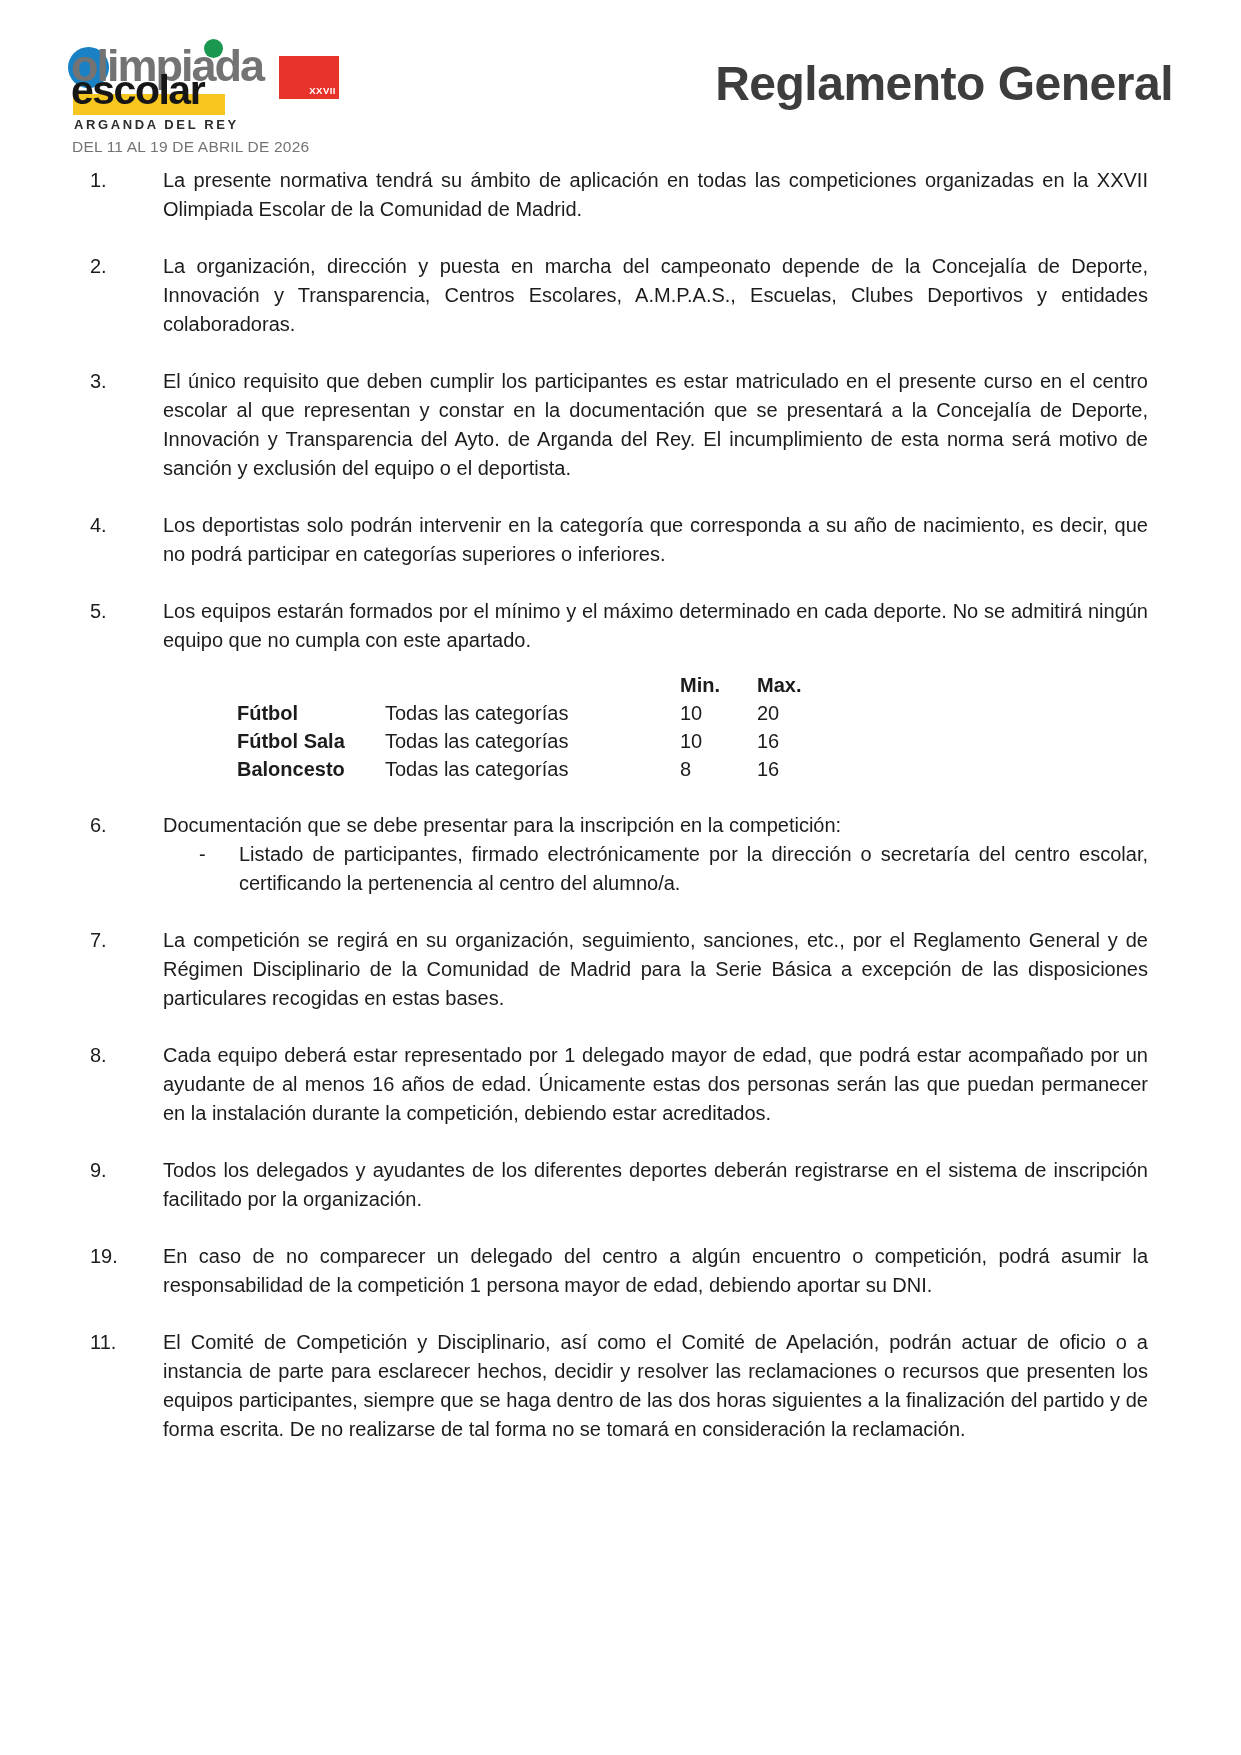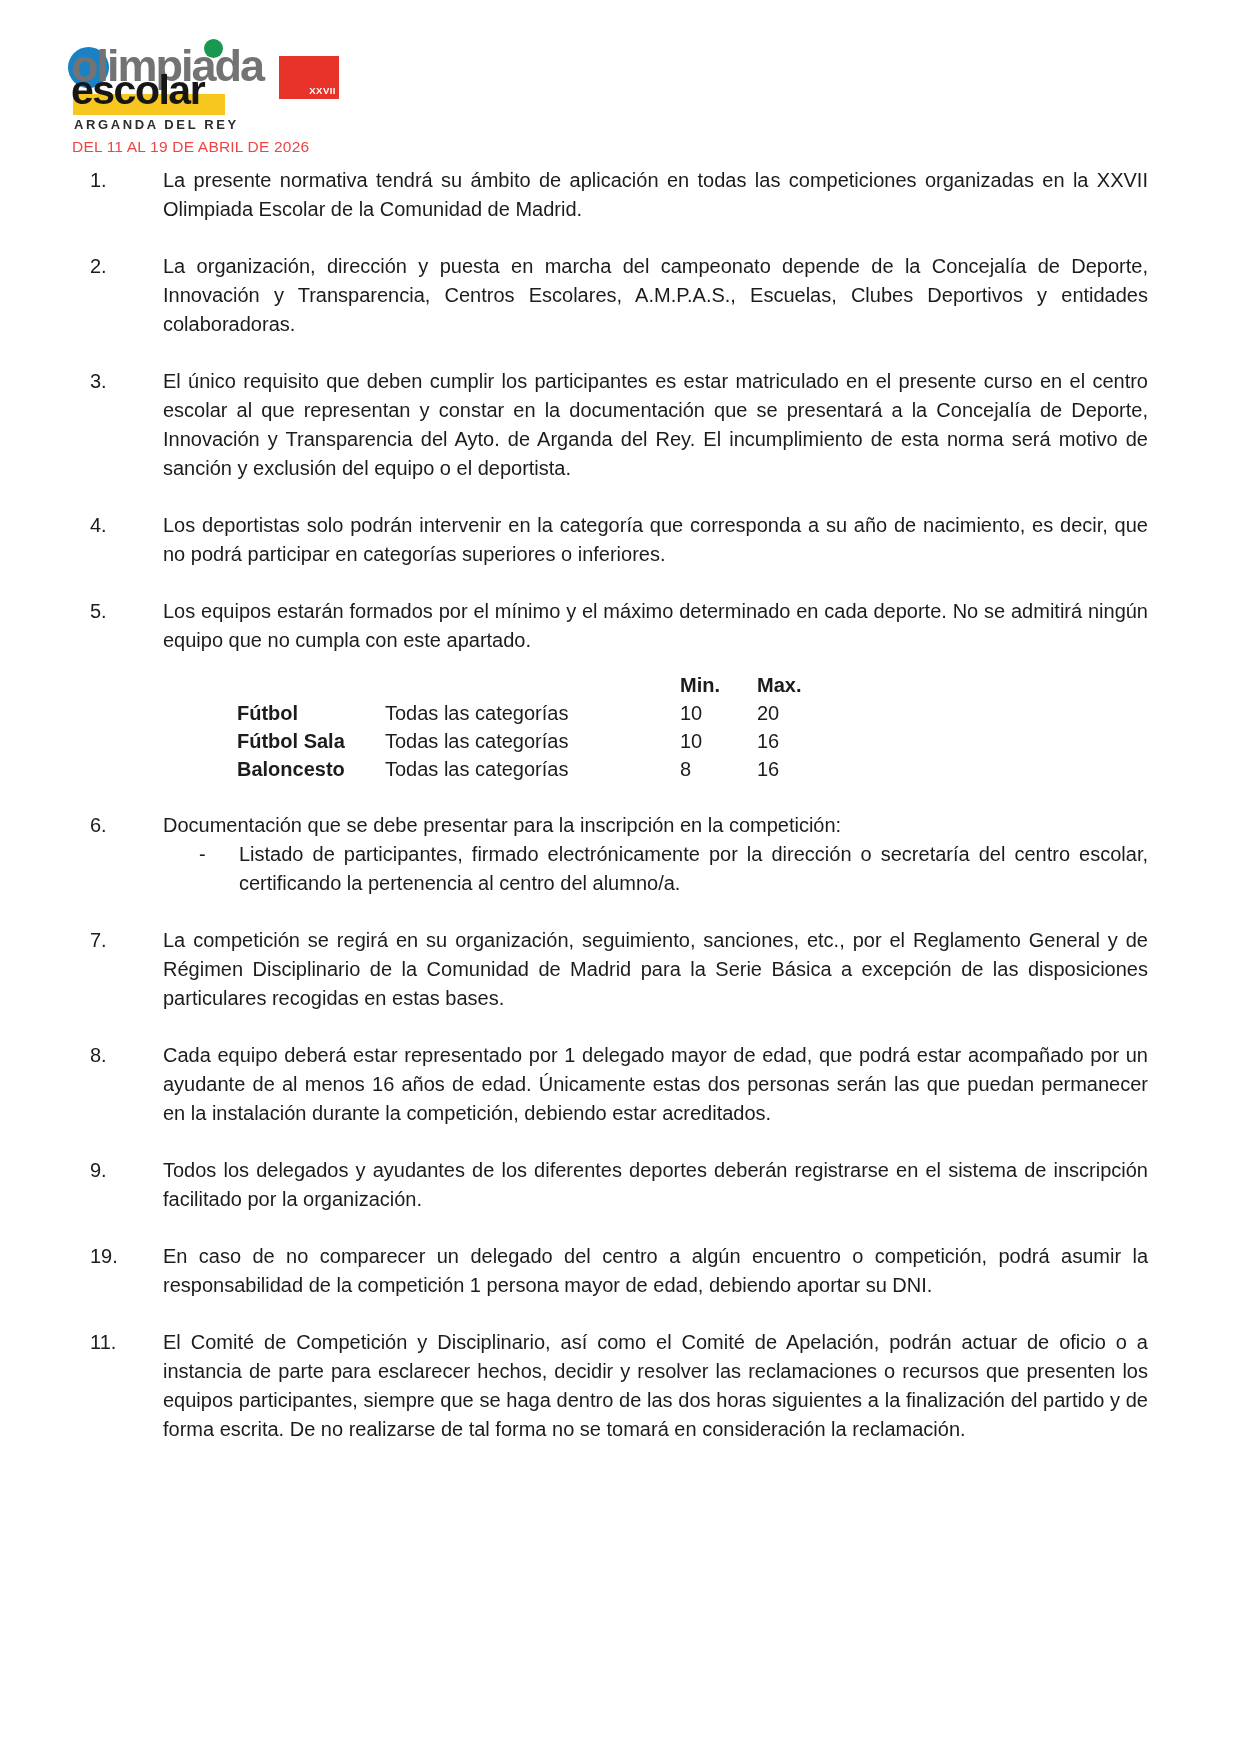--- a/index.html
+++ b/index.html
@@ -17,21 +17,21 @@
   .logo-red-square { position:absolute; left:213px; top:30px; width:36px; height:43px; z-index:0;padding-left:24px; }
   .logo-red-square span { position:absolute; right:3px; bottom:3px; color:#ffffff;
     font-size:9.5px; font-weight:bold; letter-spacing:0.5px; }
   .logo-yellow-bar { position:absolute; left:7px; top:68px; width:152px; height:21px; z-index:0; }
   .logo-word1 { position:absolute; left:5px; top:17px; z-index:1; font-size:45px; line-height:1;
     font-weight:bold; color:#737373; letter-spacing:-2px; }
   .logo-word2 { position:absolute; left:5px; top:44px; z-index:1; font-size:41px; line-height:1;
     font-weight:bold; color:#161616; letter-spacing:-1.5px; }
   .logo-sub1 { position:absolute; left:8px; top:91px; font-size:13px; font-weight:bold;
     letter-spacing:2.6px; color:#2d2d2d; white-space:nowrap; }
-  .logo-sub2 { position:absolute; left:6px; top:112px; font-size:15.5px; color:#ef4444;
+  .logo-sub2 { position:absolute; left:6px; top:112px; font-size:15.5px; color:#737373;
     letter-spacing:0.2px; white-space:nowrap; }
 
   .doc-title { position:absolute; top:56px; right:68px; font-size:48px; font-weight:bold;
     color:#3d3d3d; letter-spacing:-0.5px; white-space:nowrap; }
 
   
   .content { position:absolute; left:90px; top:166px; width:1058px; font-size:20px; line-height:29px; }
   .item { display:flex; margin-bottom:28px; }
   .item-num { width:73px; flex-shrink:0; }
   .item-body { flex:1; text-align:justify; }
@@ -63,20 +63,21 @@
     <div class="logo-red-square" style="background: rgb(232, 51, 43);">
       <span>XXVII</span>
     </div>
     <div class="logo-word1">olimpiada</div>
     <div class="logo-green-dot" style="background: rgb(26, 152, 80);"></div>
     <div class="logo-word2">escolar</div>
     <div class="logo-sub1">ARGANDA DEL REY</div>
     <div class="logo-sub2">DEL 11 AL 19 DE ABRIL DE 2026</div>
   </div>
 
+  <div class="doc-title">Reglamento General</div>
 
   <div class="content">
 
     <div class="item">
       <div class="item-num">1.</div>
       <div class="item-body">La presente normativa tendrá su ámbito de aplicación en todas las competiciones organizadas en la XXVII Olimpiada Escolar de la Comunidad de Madrid.</div>
     </div>
 
     <div class="item">
       <div class="item-num">2.</div>

